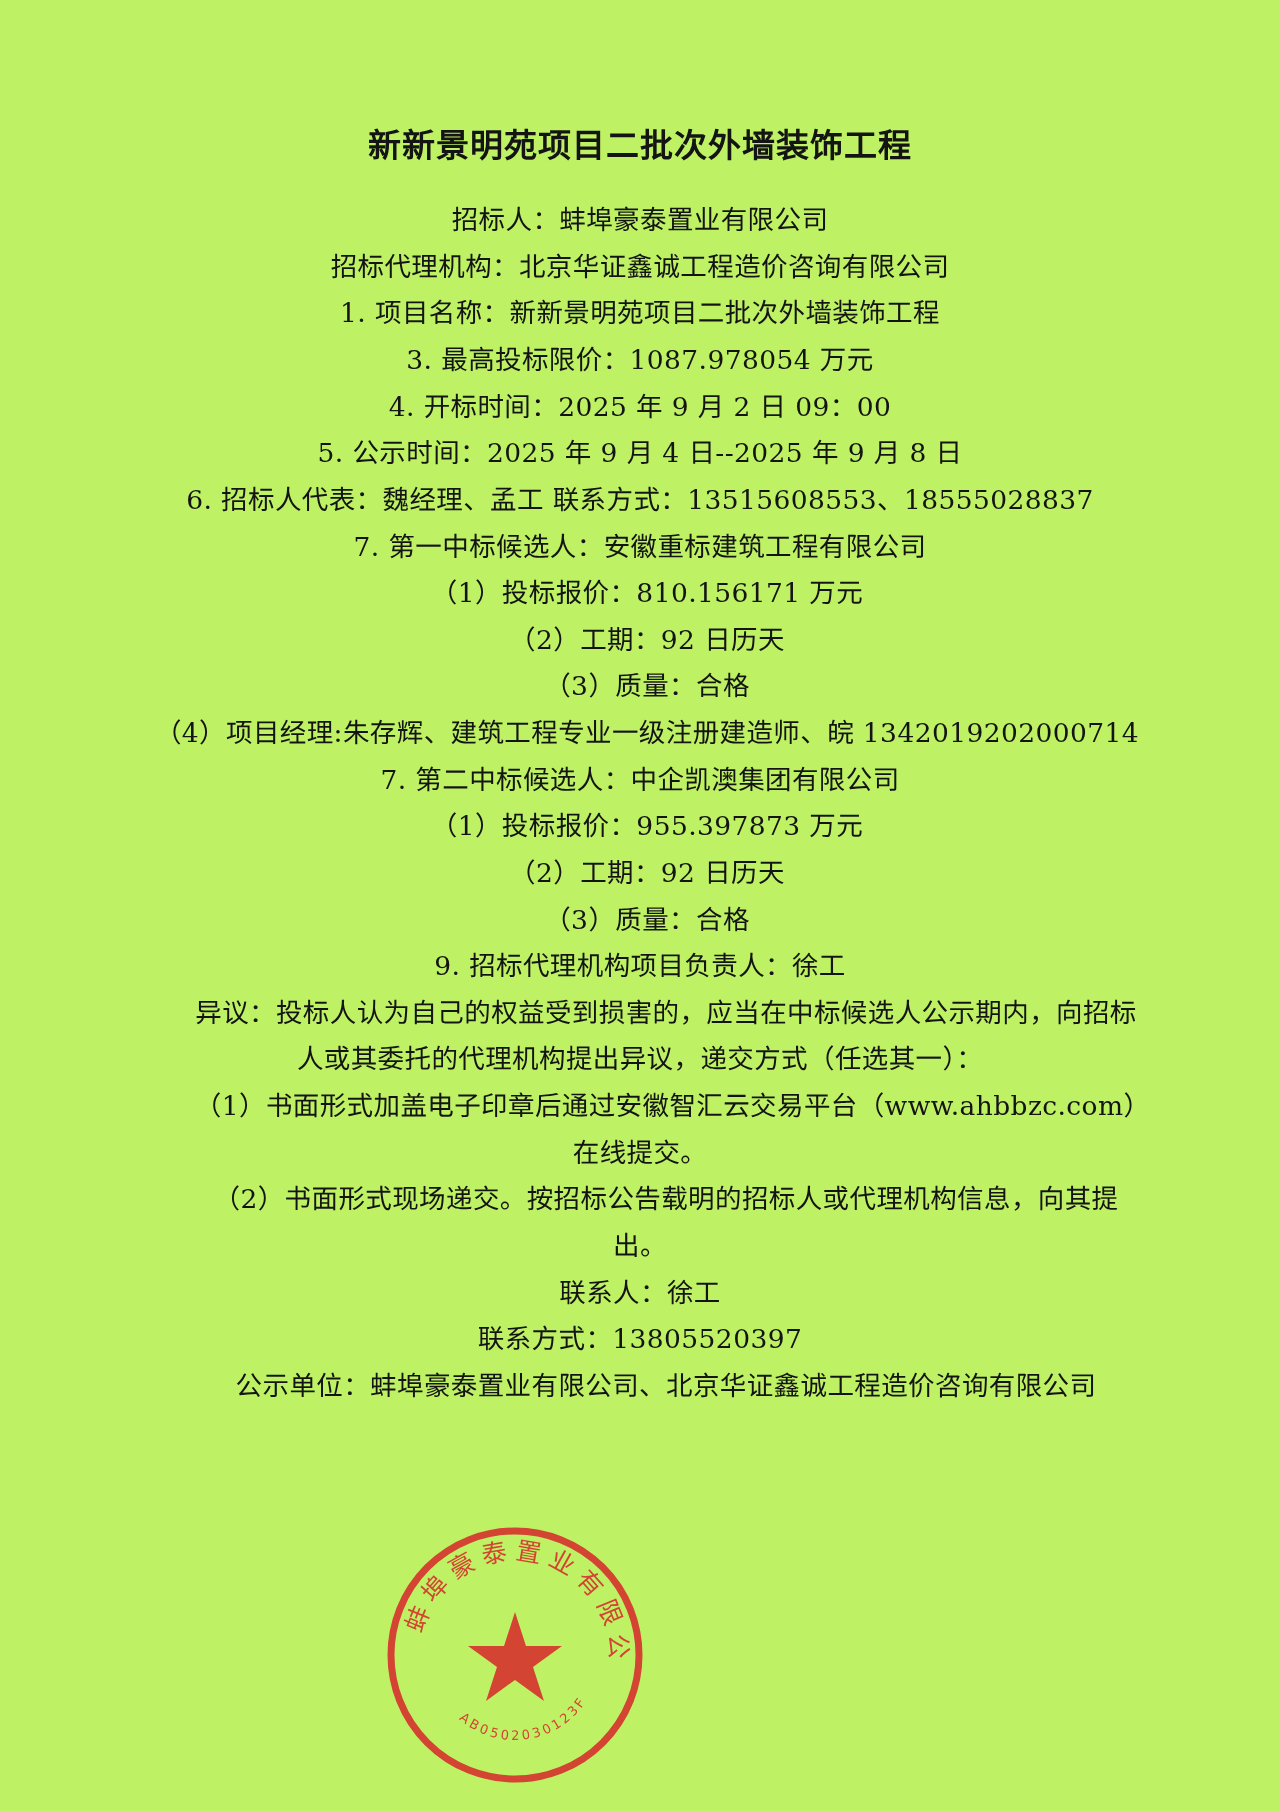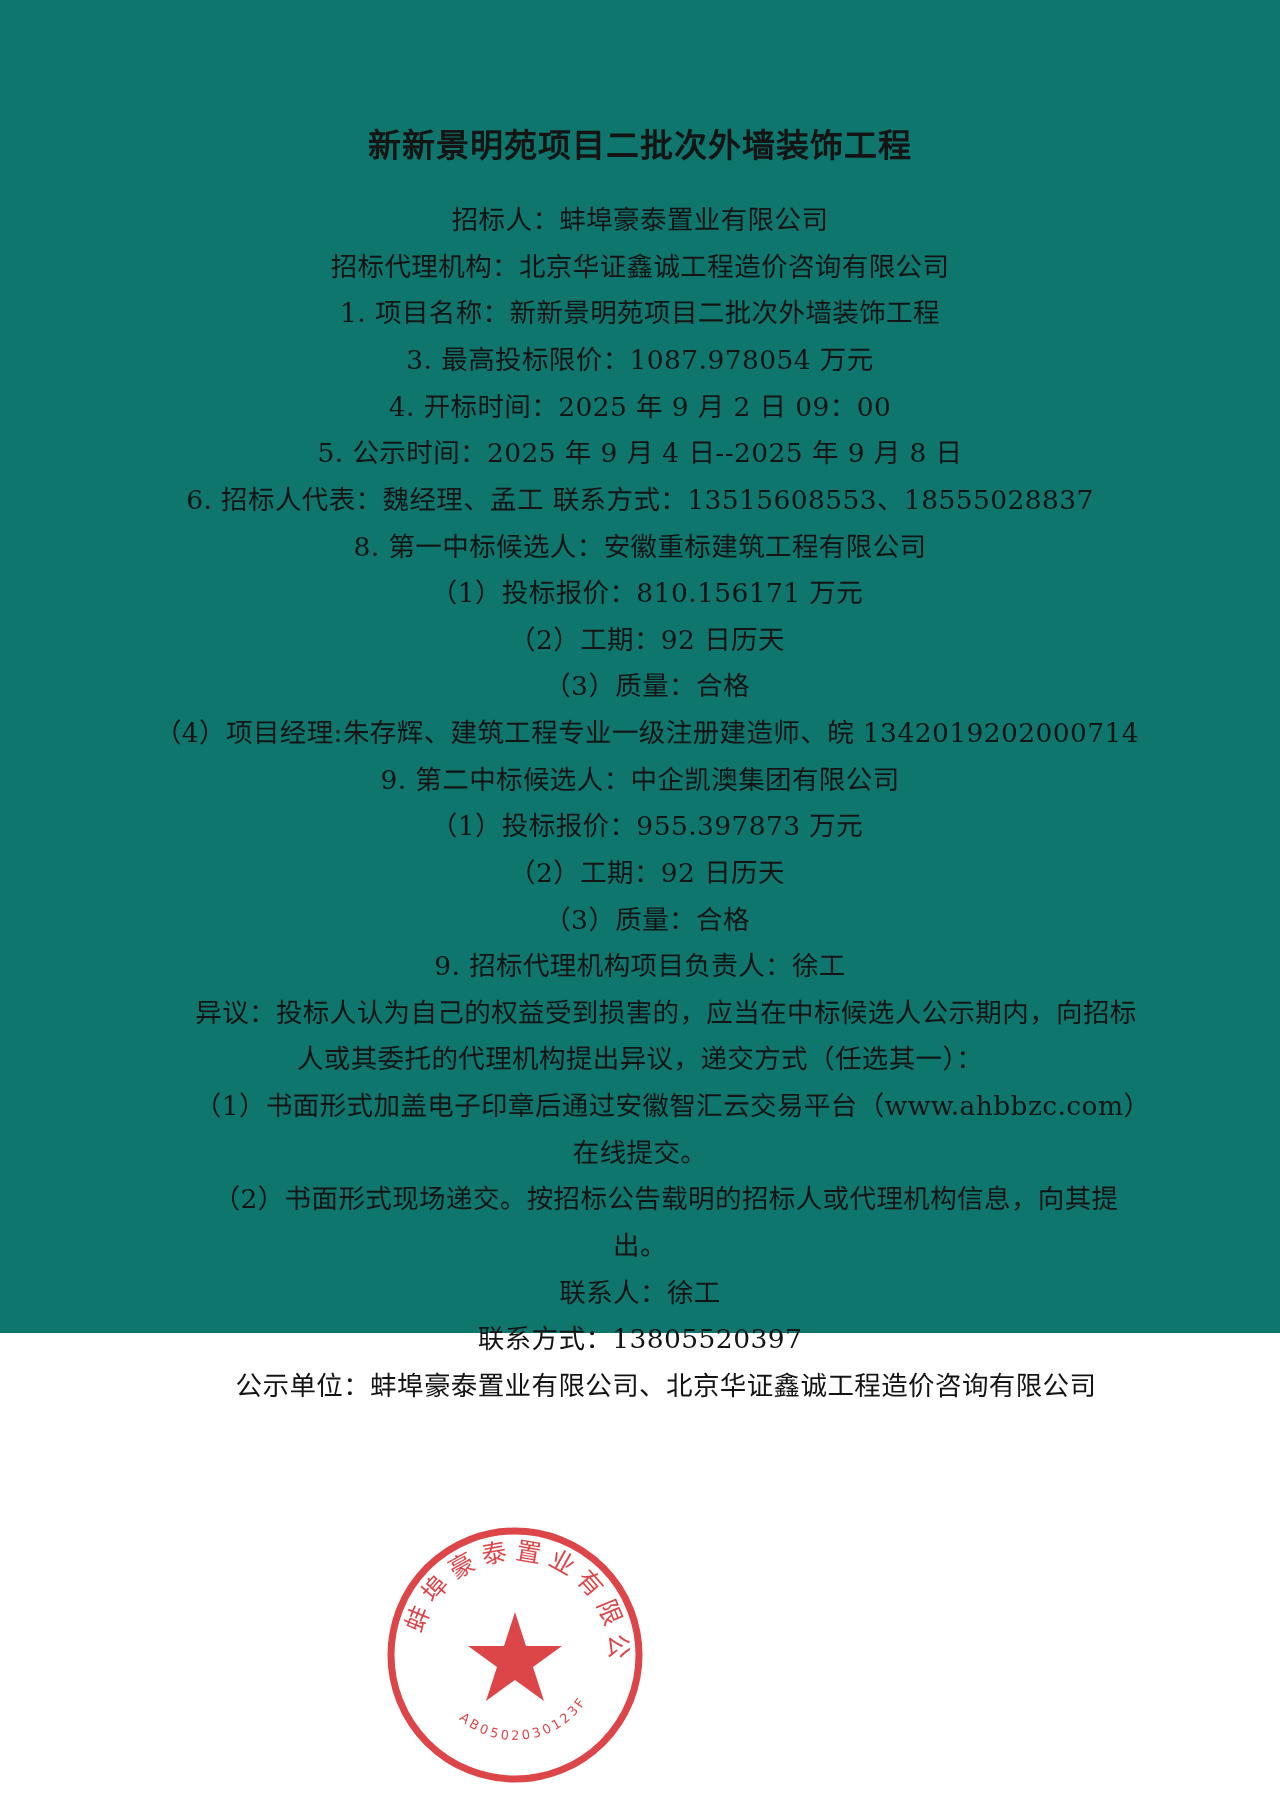--- a/index.html
+++ b/index.html
@@ -12,22 +12,22 @@
     height: 1811px;
     position: relative;
     font-family: "DejaVu Serif", "Liberation Serif", serif;
     color: #141414;
     overflow: hidden;
   }
   .page {
     position: absolute;
     left: 0; top: 0;
     width: 1280px;
-    height: 1333px;
-    background: #0f766e;
+    height: 1811px;
+    background: #bef264;
   }
   .content {
     position: absolute;
     left: 140px;
     top: 120px;
     width: 1000px;
   }
   .doc-title {
     text-align: center;
     font-weight: bold;
@@ -83,26 +83,26 @@
     </h1>
 
     <div class="body-text">
       <p class="para">招标人：蚌埠豪泰置业有限公司</p>
       <p class="para">招标代理机构：北京华证鑫诚工程造价咨询有限公司</p>
       <p class="para">1. 项目名称：新新景明苑项目二批次外墙装饰工程</p>
       <p class="para">3. 最高投标限价：1087.978054 万元</p>
       <p class="para">4. 开标时间：2025 年 9 月 2 日 09：00</p>
       <p class="para">5. 公示时间：2025 年 9 月 4 日--2025 年 9 月 8 日</p>
       <p class="para">6. 招标人代表：魏经理、孟工    联系方式：13515608553、18555028837</p>
-      <p class="para">8. 第一中标候选人：安徽重标建筑工程有限公司</p>
+      <p class="para">7. 第一中标候选人：安徽重标建筑工程有限公司</p>
       <p class="para sub">（1）投标报价：810.156171 万元</p>
       <p class="para sub">（2）工期：92 日历天</p>
       <p class="para sub">（3）质量：合格</p>
       <p class="para sub">（4）项目经理:朱存辉、建筑工程专业一级注册建造师、皖 1342019202000714</p>
-      <p class="para">9. 第二中标候选人：中企凯澳集团有限公司</p>
+      <p class="para">7. 第二中标候选人：中企凯澳集团有限公司</p>
       <p class="para sub">（1）投标报价：955.397873 万元</p>
       <p class="para sub">（2）工期：92 日历天</p>
       <p class="para sub">（3）质量：合格</p>
       <p class="para">9. 招标代理机构项目负责人：徐工</p>
 
       <p class="para wrap indent">异议：投标人认为自己的权益受到损害的，应当在中标候选人公示期内，向招标人或其委托的代理机构提出异议，递交方式（任选其一）：</p>
       <p class="para wrap indent">（1）书面形式加盖电子印章后通过安徽智汇云交易平台（www.ahbbzc.com）在线提交。</p>
       <p class="para wrap indent">（2）书面形式现场递交。按招标公告载明的招标人或代理机构信息，向其提出。</p>
 
       <p class="para">联系人：徐工</p>

